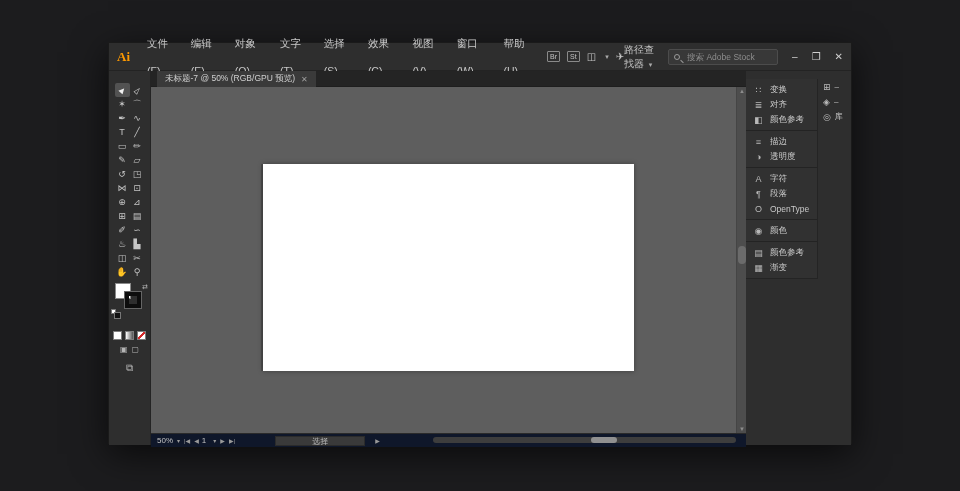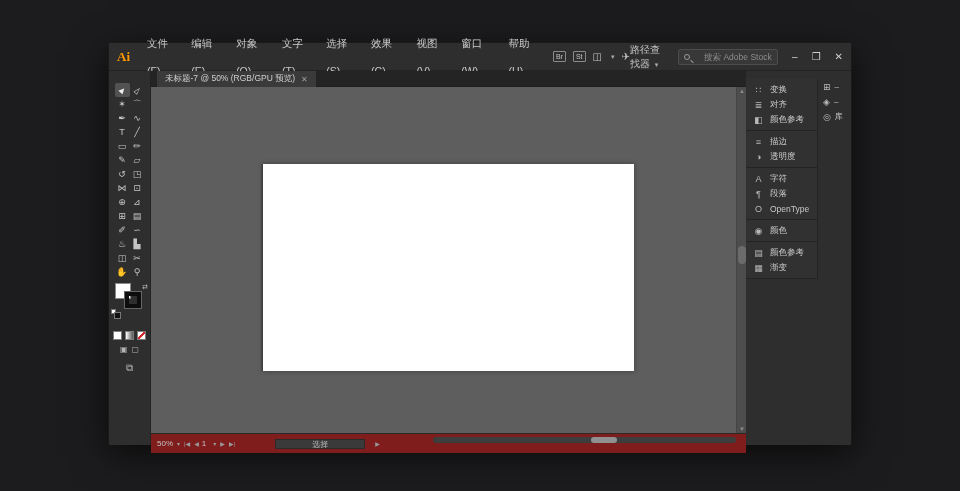--- a/index.html
+++ b/index.html
@@ -12,22 +12,22 @@
     display:flex; align-items:center; padding:0 6px 0 8px; border-bottom:1px solid #232323; }
   .logo { color:#ff9a00; font-weight:bold; font-size:13px; margin-right:10px;font-family:Liberation Serif, serif; }
   .menu-item { color:#c9c9c9; font-size:10.5px; padding:0 7px; line-height:28px; cursor:default; }
   .quick { display:flex; align-items:center; gap:7px; margin-left:6px; }
   .iconbox { color:#c3c3c3; font-size:7px; border:1px solid #8a8a8a; padding:1px 2px;
     border-radius:1px; line-height:1; }
   .gicon { color:#c3c3c3; font-size:10px; line-height:1; }
   .chev { color:#aaa; font-size:7px; margin-left:2px; }
   .mright { margin-left:auto; display:flex; align-items:center; gap:10px; }
   .ws { color:#c3c3c3; font-size:10px; }
-  .searchbox { display:flex; align-items:center; gap:14px; background:#383838;
-    border:1px solid #4c4c4c; border-radius:2px; height:16px; padding:0 5px; width:100px; }
+  .searchbox { display:flex; align-items:center; gap:7px; background:#383838;
+    border:1px solid #4c4c4c; border-radius:2px; height:16px; padding:0 5px; width:110px; }
   .mag { width:6px; height:6px; border:1px solid #9a9a9a; border-radius:50%; position:relative; flex:none; }
   .mag::after { content:""; position:absolute; width:4px; height:1px; background:#9a9a9a;
     transform:rotate(45deg); left:5px; top:6px; }
   .searchbox input { background:transparent; border:none; outline:none; color:#8d8d8d;
     font-size:8.5px; width:88px; font-family:inherit; }
   .searchbox input::placeholder { color:#8d8d8d; }
   .winbtns { display:flex; gap:14px; margin-left:4px; margin-right:2px; }
   .winbtn { color:#cfcfcf; font-size:10px; line-height:1; cursor:default; }
   
   .tabstrip { position:absolute; left:42px; top:28px; width:700px; height:16px;
@@ -66,21 +66,21 @@
   .screenmode { text-align:center; margin-top:8px; color:#b5b5b5; font-size:10px; }
   
   .canvas { position:absolute; left:42px; top:44px; width:595px; height:346px; background:#5e5e5e; }
   .artboard { position:absolute; left:112px; top:77px; width:371px; height:207px; background:#ffffff;
     box-shadow:-2px 0 0 rgba(0,0,0,.18), 0 0 5px rgba(0,0,0,.35); }
   .vscroll { position:absolute; right:0; top:0; width:10px; height:346px; background:#4d4d4d;
     border-left:1px solid #454545; }
   .vscroll .arr { position:absolute; left:0; width:10px; text-align:center; color:#8d8d8d; font-size:6px; }
   .vthumb { position:absolute; left:1px; top:159px; width:8px; height:18px; background:#6b6b6b; border-radius:4px; }
   
-  .statusbar { position:absolute; left:42px; top:390px; width:595px; height:20px; background:#7f1d1d;
+  .statusbar { position:absolute; left:42px; top:390px; width:595px; height:14px; background:#0f172a;
     border-top:1px solid #2a2a2a; display:flex; align-items:center; font-size:8px; color:#b5b5b5; }
   .statusbar .zoomval { margin-left:6px; color:#c3c3c3; }
   .sb-chev { font-size:6px; color:#9a9a9a; margin:0 4px; }
   .sb-nav { display:flex; gap:4px; font-size:6px; color:#9a9a9a; align-items:center; }
   .abnum { color:#c3c3c3; font-size:8px; margin:0 3px; }
   .toolfield { margin-left:40px; width:90px; text-align:center; color:#bdbdbd;
     background:#3a3a3a; border:1px solid #2b2b2b; height:10px; line-height:9px; font-size:8px; }
   .flyout { font-size:6px; color:#9a9a9a; margin-left:10px; }
   .hscroll { position:absolute; left:282px; top:3px; width:303px; height:6px; background:#3d3d3d; border-radius:3px; }
   .hthumb { position:absolute; left:158px; top:0; width:26px; height:6px; background:#909090; border-radius:3px; }

